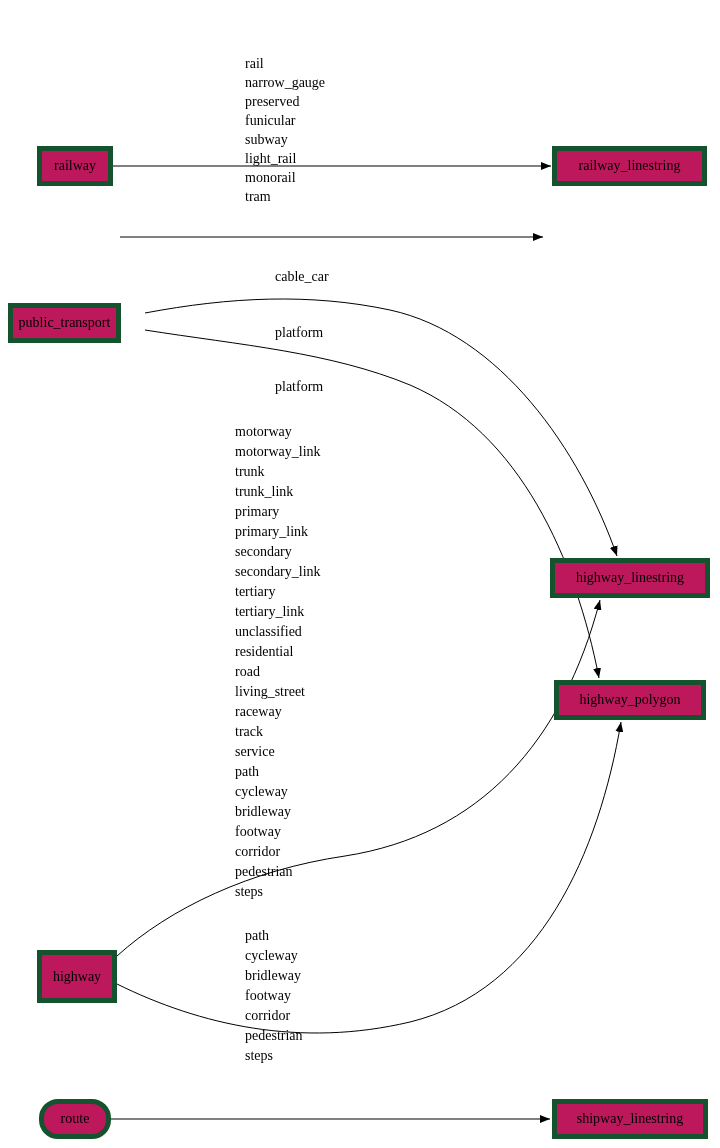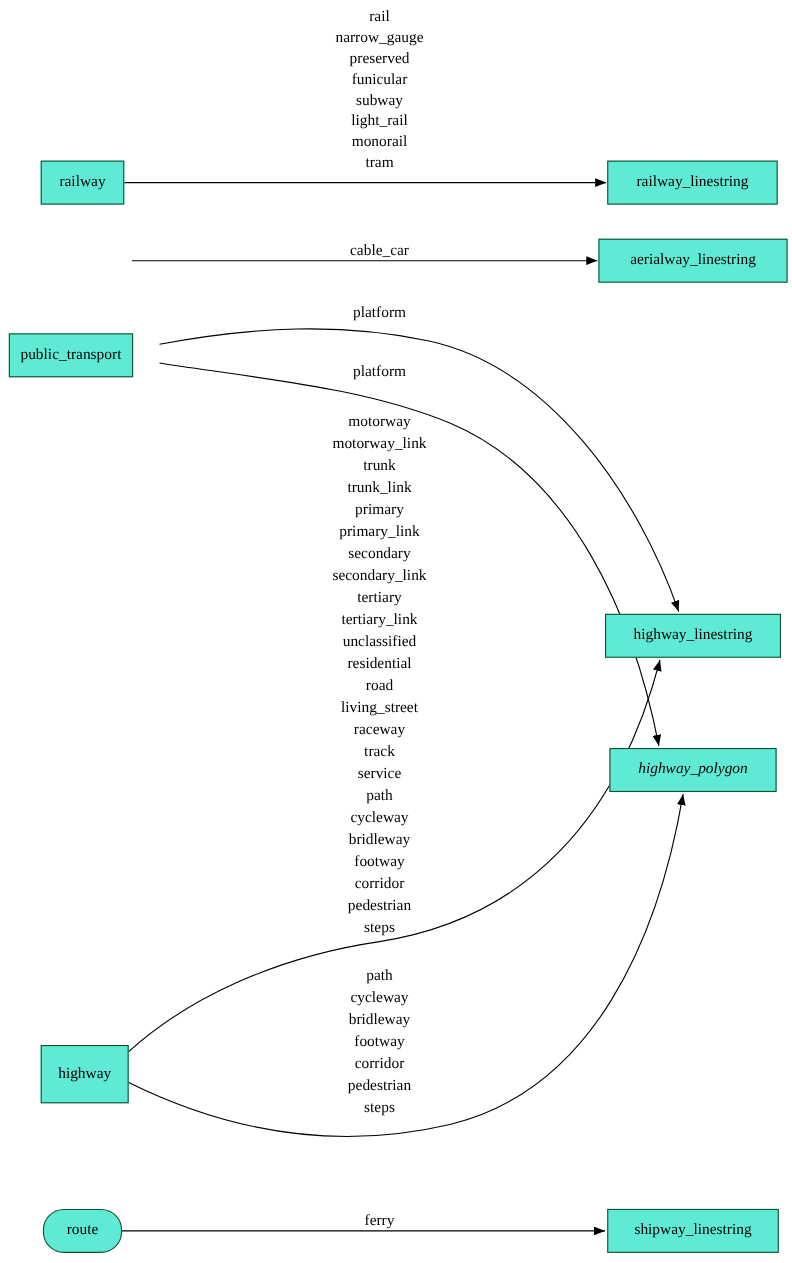--- a/index.html
+++ b/index.html
@@ -25,34 +25,34 @@
     height: 1148px;
   }
   .edge {
     stroke: #000000;
     stroke-width: 1;
     fill: none;
   }
   .node {
     position: absolute;
     box-sizing: border-box;
-    border: 1px solid #14532d;
-    background: #5eead4;
+    border: 5px solid #14532d;
+    background: #be185d;
     display: flex;
     align-items: center;
     justify-content: center;
     text-align: center;
     line-height: 16px;
     white-space: nowrap;
   }
   .edge-label {
     position: absolute;
-    text-align: center;
     white-space: pre-line;
     line-height: 20px;
+    margin-top: 48px;
   }
   .edge-label.tight {
     line-height: 19px;
   }
 </style>
 </head>
 <body>
 
 <div id="diagram">
 
@@ -69,27 +69,26 @@
     <path class="edge" marker-end="url(#arrow)" d="M117,956 C170,908 250,870 345,856 C480,835 563,742 600,600"></path>
     <path class="edge" marker-end="url(#arrow)" d="M117,984 C200,1025 300,1048 410,1022 C540,990 599,852 621,722"></path>
     <path class="edge" marker-end="url(#arrow)" d="M111,1119 L550,1119"></path>
   </svg>
 
   <div class="node" style="left:37px;top:146px;width:76px;height:40px;">railway</div>
 
   <div class="node" style="left:552px;top:146px;width:155px;height:40px;">railway_linestring</div>
 
 
-  <div class="node" style="left:544px;top:217px;width:172px;height:40px;">aerialway_linestring</div>
 
   <div class="node" style="left:8px;top:303px;width:113px;height:40px;">public_transport</div>
 
   <div class="node" style="left:550px;top:558px;width:160px;height:40px;">highway_linestring</div>
 
-  <div class="node" style="left:554px;top:680px;width:152px;height:40px;font-style:italic;">highway_polygon</div>
+  <div class="node" style="left:554px;top:680px;width:152px;height:40px;">highway_polygon</div>
 
   <div class="node" style="left:37px;top:950px;width:80px;height:53px;">highway</div>
 
   <div class="node" style="left:39px;top:1099px;width:72px;height:40px;border-radius:19px;">route</div>
 
   <div class="node" style="left:552px;top:1099px;width:156px;height:40px;">shipway_linestring</div>
 
   <div class="edge-label tight" style="left:245px;top:6px;width:200px;">rail
 narrow_gauge
 preserved

